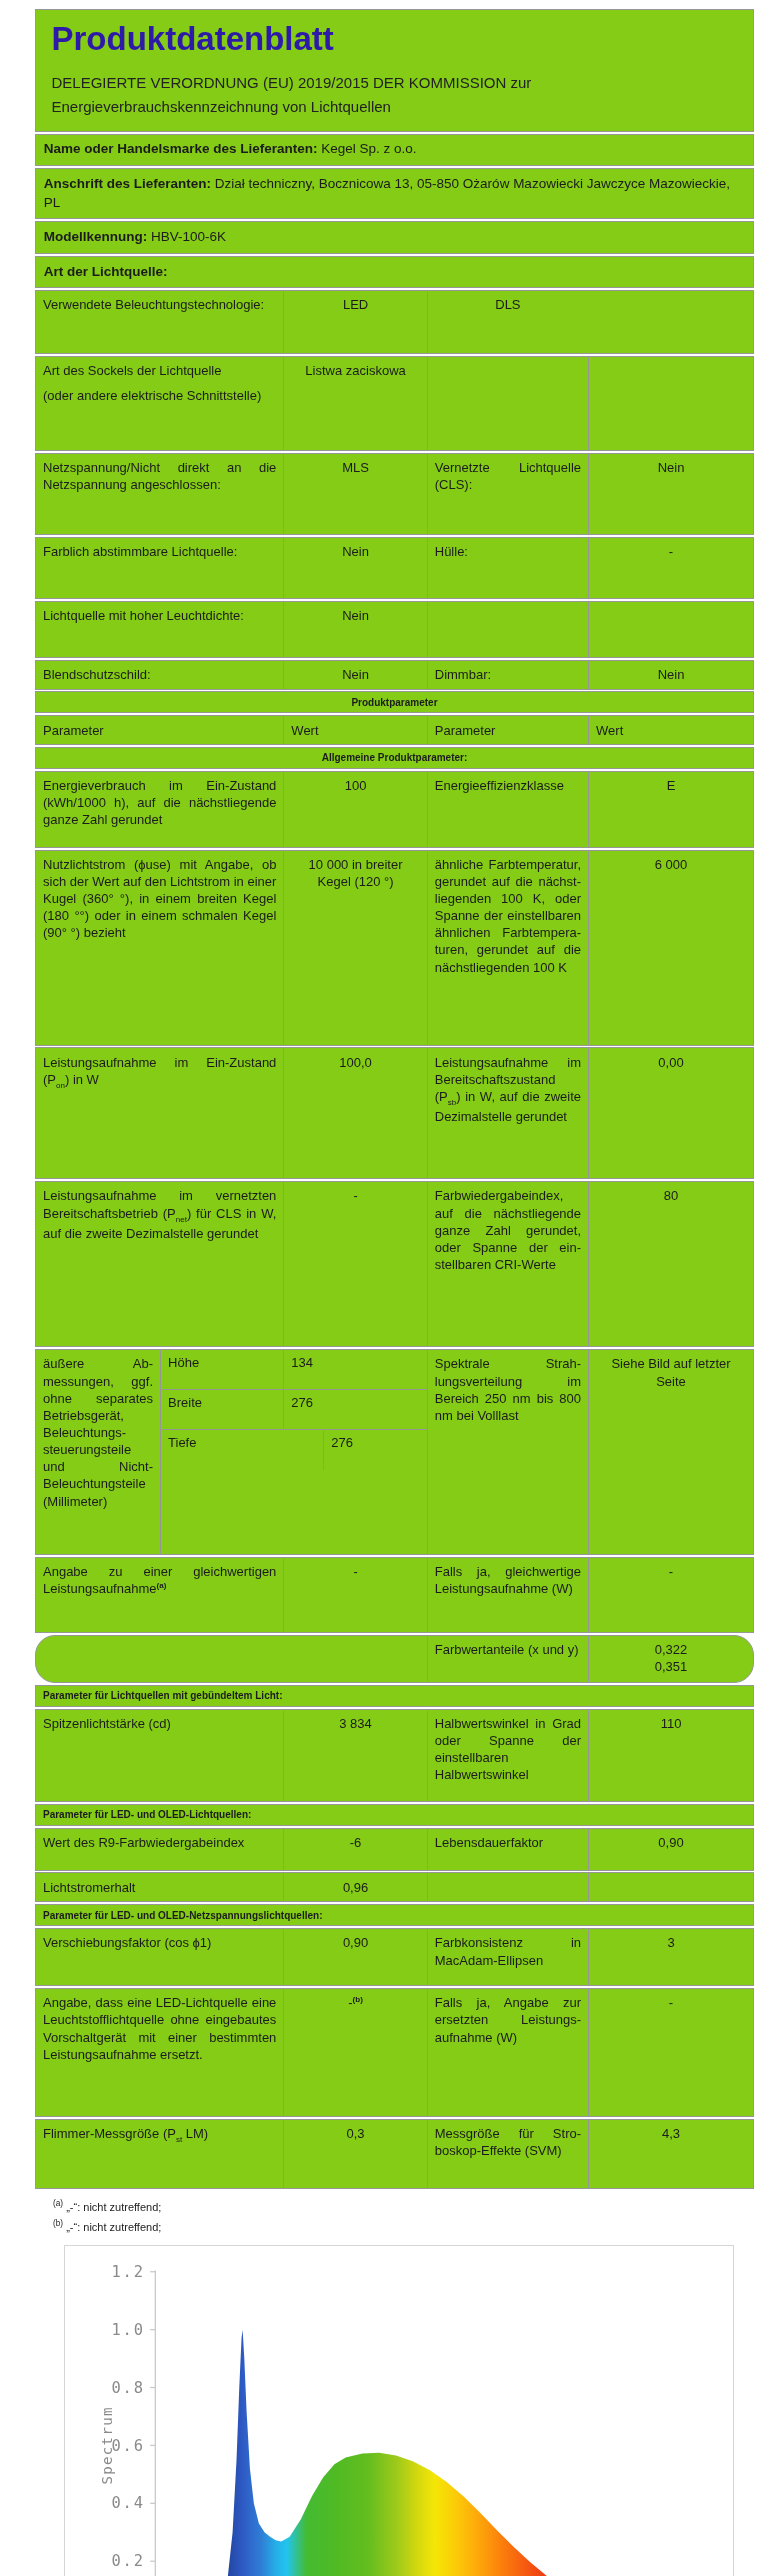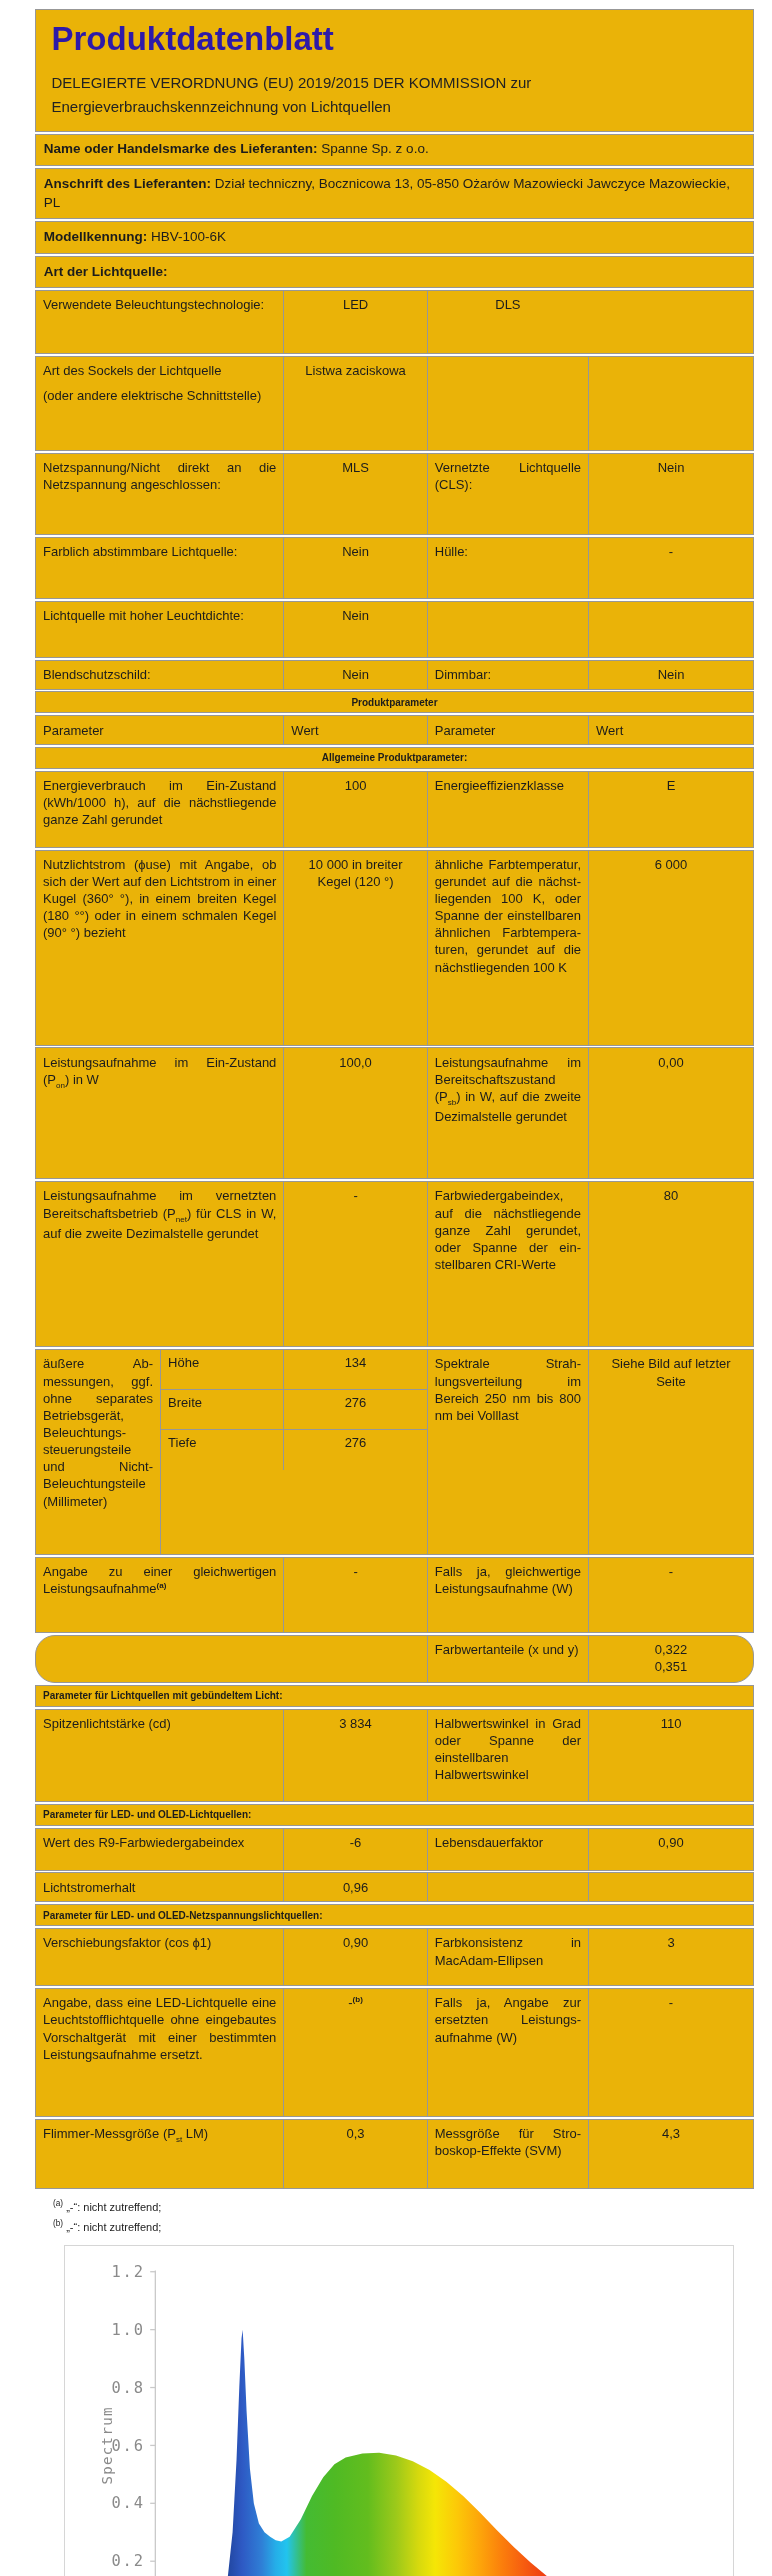--- a/index.html
+++ b/index.html
@@ -1,20 +1,20 @@
 <!DOCTYPE html>
 <html lang="de" style="font-size:10.3px"><head>
 <meta charset="utf-8">
 <style>
   * { margin:0; padding:0; box-sizing:border-box; }
   html,body { width:773px; height:2576px; background:#ffffff; overflow:hidden;
     font-family:"Liberation Sans", sans-serif; color:#1c1c1c; }
   .doc { position:absolute; left:35px; top:9px; width:719px; }
 
-  .box { border:0.6px solid #979797; background:#eab308; margin-bottom:1.9px; }
+  .box { border:0.6px solid #979797; background:#84cc16; margin-bottom:1.9px; }
 
   
   .title-block { padding:10.3px 15.5px 13px 15.5px; }
   .title-block h1 { font-size:33px; font-weight:bold; color:#2e1aa8; margin-bottom:13px; letter-spacing:0px; }
   .reg { font-size:15px; line-height:1.55; color:#222; }
 
   
   .info-row { padding:5.8px 7.7px; font-size:13.5px; line-height:1.4; }
   .info-row .lbl { font-weight:bold; }
   .info-row .val { font-weight:normal; }
@@ -28,23 +28,23 @@
 
   
   .hrow { padding:4.5px 7px; font-size:10px; }
   .hrow.center { text-align:center; font-weight:bold; }
   .hrow.left-bold { text-align:left; font-weight:bold; }
 
   
   .trow.dims { grid-template-columns:17.3% 37.2% 22.5% 23.0%; }
   .subtable { display:flex; flex-direction:column; border-left:0.6px solid #979797; }
   .srow { display:grid; grid-template-columns:46% 54%; border-bottom:0.6px solid #979797; min-height:40px; }
-  .srow:last-child { border-bottom:none; }
+  .srow:last-child { border-bottom:none;gap:40px; }
   .srow .scell { padding:5.2px 7px; font-size:13px; }
-  .srow .sval { border-left:0.6px solid #979797; text-align:center; }
+  .srow .sval { border-left:0.6px solid #979797; text-align:left; }
 
   
   .trow.merge2 { grid-template-columns:54.5% 22.5% 23.0%;border-radius:20px; }
 
   sup.fn { font-size:0.62em; vertical-align:super; font-weight:bold; }
   sub.sb { font-size:0.62em; vertical-align:sub; }
 
   
   .footnotes { margin:10.3px 0 0 18px; }
   .fline { font-size:11px; font-weight:normal; margin-bottom:5.8px; color:#222; }
@@ -62,21 +62,21 @@
 <div class="doc">
 
   <div class="box title-block">
     <h1>Produktdatenblatt</h1>
     <div class="reg">DELEGIERTE VERORDNUNG (EU) 2019/2015 DER KOMMISSION zur</div>
     <div class="reg">Energieverbrauchskennzeichnung von Lichtquellen</div>
   </div>
 
   <div class="box info-row">
     <span class="lbl">Name oder Handelsmarke des Lieferanten:</span>
-    <span class="val">Spanne Sp. z o.o.</span>
+    <span class="val">Kegel Sp. z o.o.</span>
   </div>
   <div class="box info-row">
     <span class="lbl">Anschrift des Lieferanten:</span>
     <span class="val">Dział techniczny, Bocznicowa 13, 05-850 Ożarów Mazowiecki Jawczyce Mazowieckie, PL</span>
   </div>
   <div class="box info-row">
     <span class="lbl">Modellkennung:</span>
     <span class="val">HBV-100-6K</span>
   </div>
   <div class="box info-row">

